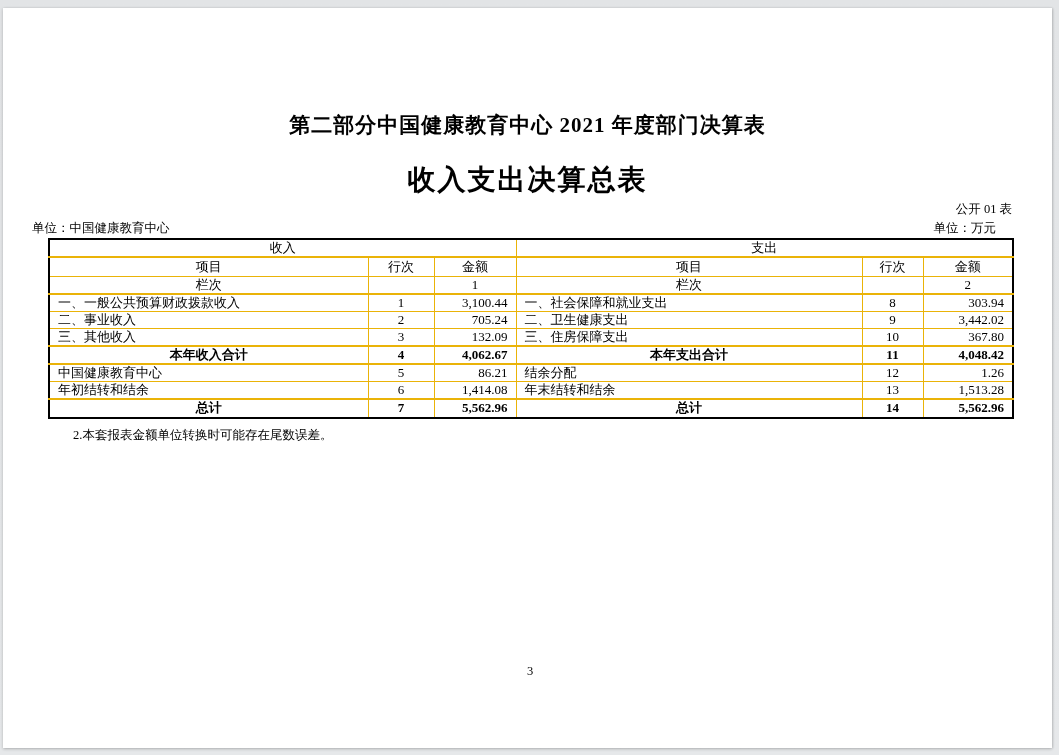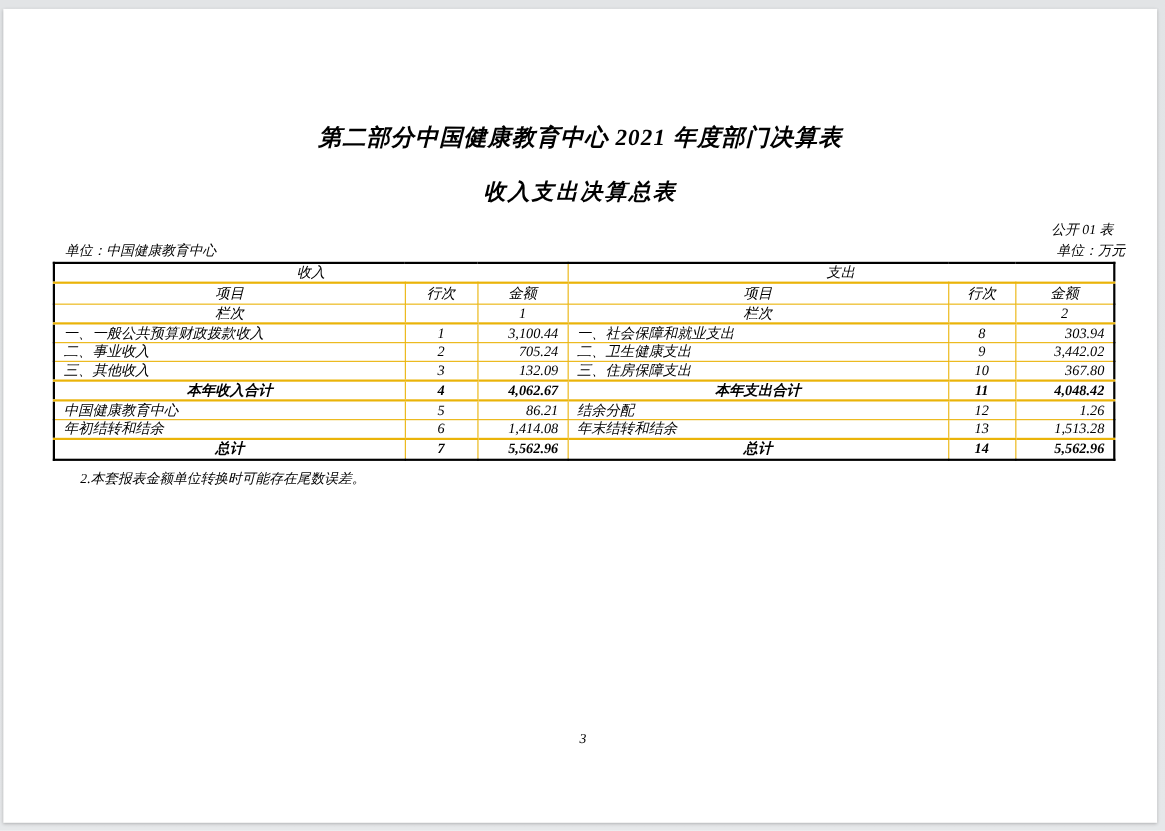--- a/index.html
+++ b/index.html
@@ -8,21 +8,20 @@
     font-family: "Liberation Serif", "DejaVu Serif", serif;
     background: #e4e6e8;
     color: #000;
     overflow: hidden;
   }
   .viewport {
     position: relative;
     width: 1059px;
     height: 755px;
     background: linear-gradient(180deg, #e2e4e6 0%, #e6e8ea 100%);
-    font-style: italic;
   }
   .page {
     position: absolute;
     left: 3px; top: 8px;
     width: 1049px; height: 740px;
     background: #ffffff;
     box-shadow: 0 1px 3px rgba(0,0,0,0.22), 1px 0 2px rgba(0,0,0,0.10);
   }
   .doc-title {
     position: absolute;
@@ -31,32 +30,32 @@
     text-align: center;
     font-size: 21px;
     font-weight: bold;
     letter-spacing: 1px;
   }
   .table-title {
     position: absolute;
     left: 0; top: 153px;
     width: 100%;
     text-align: center;
-    font-size: 20px;
+    font-size: 28px;
     font-weight: bold;
     letter-spacing: 2px;
   }
   .sheet-label {
     position: absolute;
     top: 193px; right: 40px;
     font-size: 12.5px;
   }
   .meta-row {
     position: absolute;
-    left: 56px; top: 212px;
+    left: 29px; top: 212px;
     width: 964px;
     display: flex;
     justify-content: space-between;
     font-size: 12.5px;
   }
   table.fin {
     position: absolute;
     left: 45px; top: 230px;
     width: 964px;
     border-collapse: collapse;

